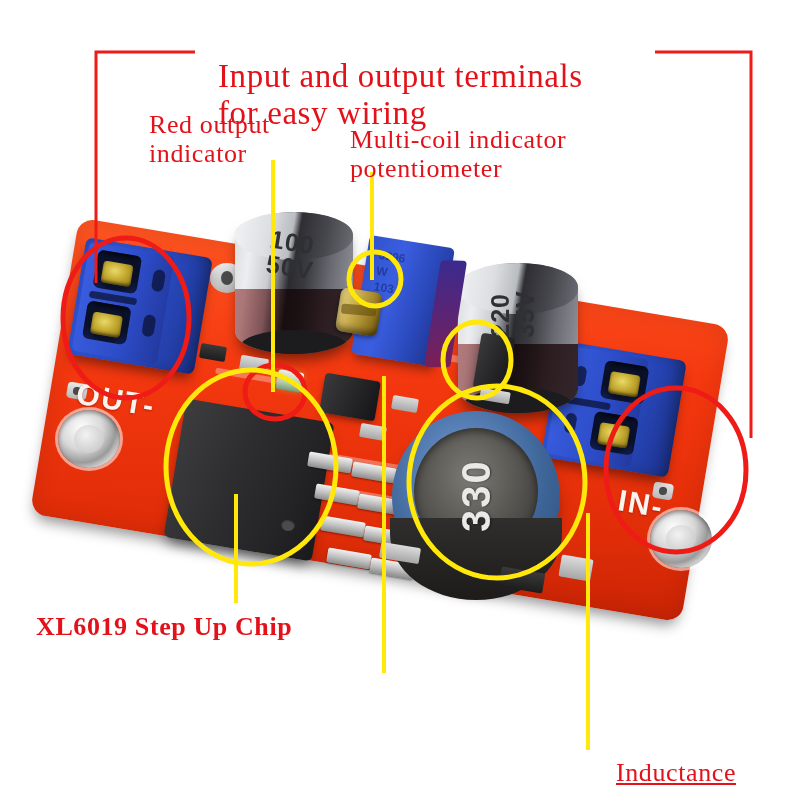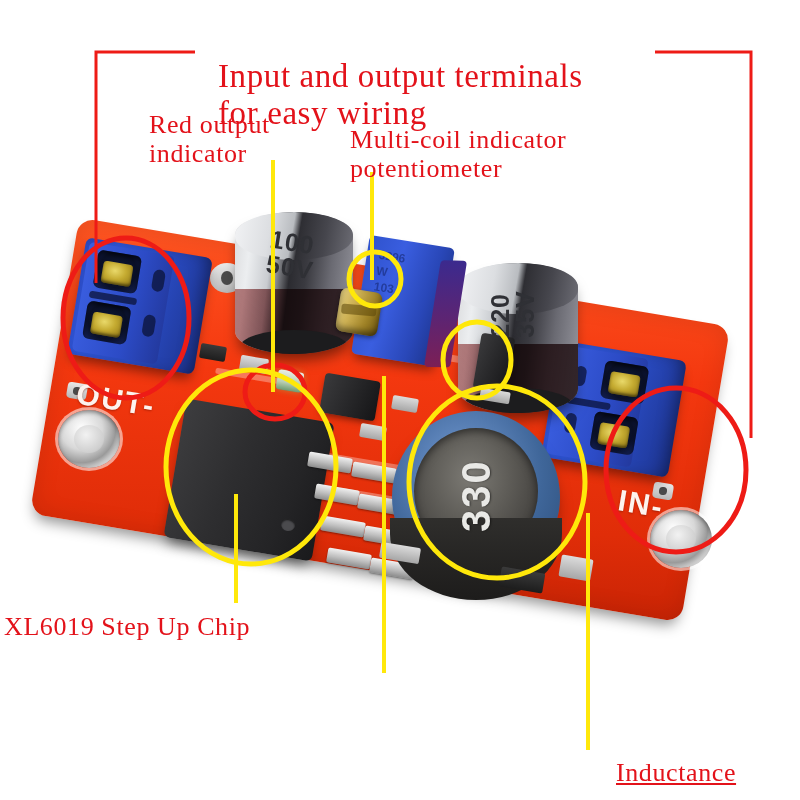--- a/index.html
+++ b/index.html
@@ -478,18 +478,18 @@
 
   <div class="anno big" style="left:218px;top:30px;">Input and output terminals
 for easy wiring</div>
 
   <div class="anno" style="left:149px;top:110px;">Red output
 indicator</div>
 
   <div class="anno" style="left:350px;top:125px;">Multi-coil indicator
 potentiometer</div>
 
-  <div class="anno" style="left:4px;top:612px;">XL6019 Step Up Chip</div>
+  <div class="anno" style="left:36px;top:612px;font-weight:bold;">XL6019 Step Up Chip</div>
 
 
   <div class="anno" style="left:616px;top:758px;text-decoration:underline;">Inductance</div>
 
 </div>
 
 </body></html>

